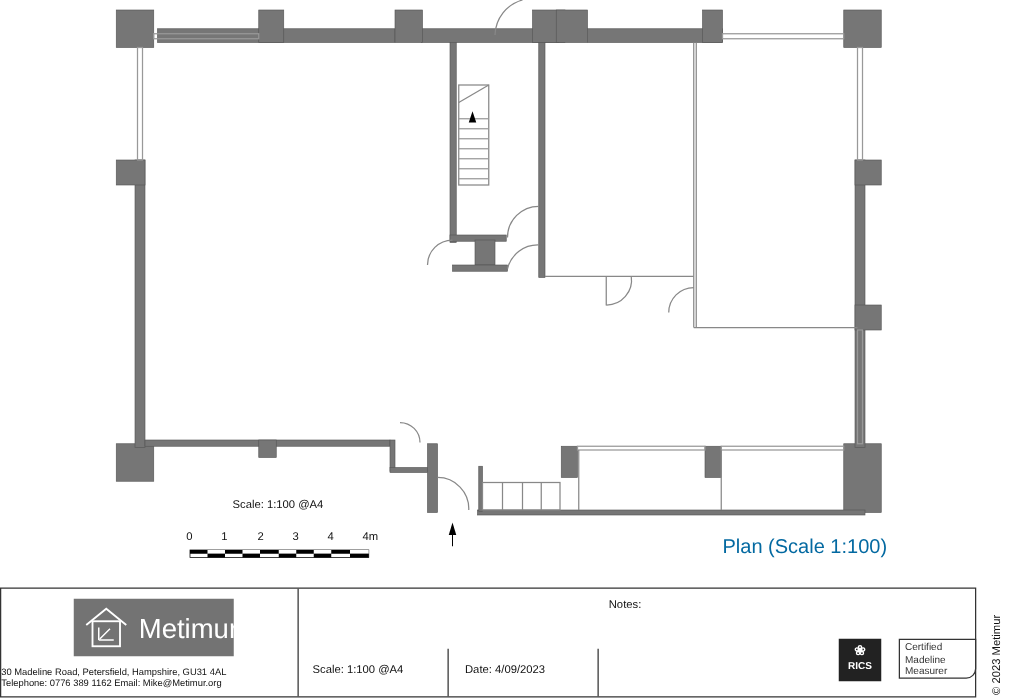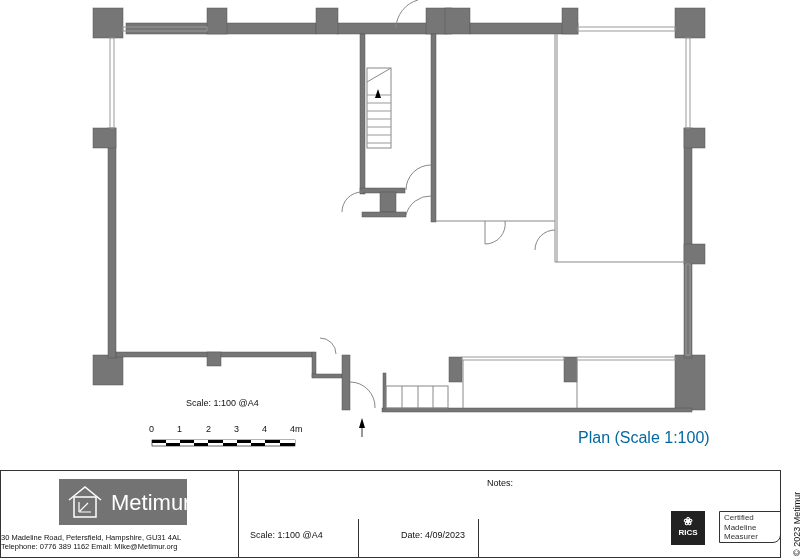--- a/index.html
+++ b/index.html
@@ -9,21 +9,21 @@
   .tick{position:absolute;top:424px;font-size:9px;}
   .plan-title{position:absolute;left:578px;top:429px;font-size:16px;color:#0369a1;}
   .titleblock{position:absolute;left:0;top:470px;width:781px;height:88px;border:1px solid #333;box-sizing:border-box;}
   .cell{position:absolute;box-sizing:border-box;}
   .logo-cell{left:0;top:0;width:238px;height:86px;border-right:1px solid #333;}
   .logo{position:absolute;left:58px;top:8px;width:128px;height:46px;background:#737373;}
   .logo-text{position:absolute;left:52px;top:11px;font-size:22px;color:#fff;}
   .addr-small{position:absolute;left:0;width:238px;text-align:left;font-size:7.5px;}
   .address-cell{left:238px;top:0;width:240px;height:48px;border-bottom:1px solid #333;border-right:1px solid #333;padding:5px 10px;font-size:9px;line-height:12px;}
   .scale-cell{left:238px;top:48px;width:120px;height:38px;border-right:1px solid #333;padding:11px 11px;font-size:9px;}
-  .date-cell{left:358px;top:48px;width:120px;height:38px;border-right:1px solid #333;padding:11px 13px;font-size:9px;text-align:right;}
+  .date-cell{left:358px;top:48px;width:120px;height:38px;border-right:1px solid #333;padding:11px 13px;font-size:9px;}
   .notes-cell{left:478px;top:0;width:301px;height:86px;padding:6px 8px;font-size:9px;line-height:12px;}
   .rics{position:absolute;left:192px;top:40px;width:100px;height:34px;}
   .rics-dark{position:absolute;left:0;top:0;width:34px;height:34px;background:#222;color:#fff;font-size:8px;font-weight:bold;text-align:center;}
   .rics-box{position:absolute;left:24px;top:0;width:62px;height:32px;border:1px solid #333;border-radius:0 0 8px 0;font-size:8px;line-height:9.5px;padding:1px 4px;box-sizing:border-box;color:#333;margin-left:24px;}
   .copyright{position:absolute;left:792px;top:556px;transform-origin:0 0;transform:rotate(-90deg);font-size:9px;white-space:nowrap;}
 </style>
 </head>
 <body>
 
 <svg id="plan" width="809" height="470" viewBox="0 0 809 470">

